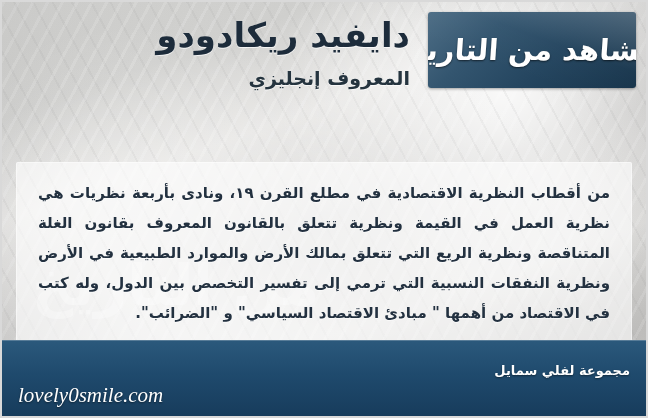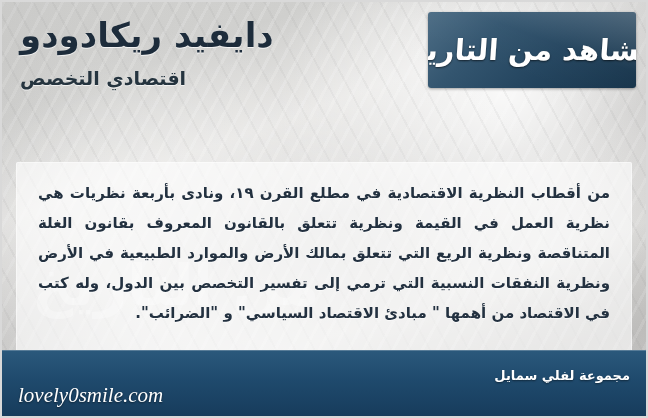--- a/index.html
+++ b/index.html
@@ -75,21 +75,21 @@
     direction: rtl;
     white-space: nowrap;
     transform: skewX(-4deg);
   }
 
   .title-block {
     position: absolute;
     top: 14px;
     right: 236px;
     left: 18px;
-    text-align: left;
+    text-align: right;
     direction: rtl;
   }
   .person-name {
     color: #1d2c3b;
     font-size: 34px;
     font-weight: bold;
     line-height: 1.15;
     text-shadow: 0 1px 0 rgba(255,255,255,0.7);
     margin: 0 0 12px 0;
   }
@@ -133,21 +133,21 @@
     margin: 0;
     text-shadow: 0 1px 0 rgba(255,255,255,0.55);
   }
 
   
   .footer {
     position: absolute;
     left: 0;
     right: 0;
     bottom: 0;
-    height: 66px;
+    height: 76px;
     background: linear-gradient(180deg, #2b597c 0%, #1f4a6d 45%, #173c5c 100%);
     box-shadow: inset 0 1px 0 rgba(255,255,255,0.22);
   }
   .footer-inner {
     position: relative;
     height: 100%;
     padding: 0 16px;
     box-sizing: border-box;
     display: flex;
     align-items: center;
@@ -193,21 +193,21 @@
   <div class="bg-vignette"></div>
 
   <div class="header">
     <div class="logo-box">
       <div class="sheen"></div>
       <div class="logo-text">مشاهد من التاريخ</div>
     </div>
 
     <div class="title-block">
       <h1 class="person-name">دايفيد ريكادودو</h1>
-      <h2 class="person-role">اقتصادي التخصص</h2>
+      <h2 class="person-role">المعروف إنجليزي</h2>
     </div>
   </div>
 
   <div class="watermark">من التاريخ</div>
 
   <div class="body-panel">
     <p class="body-text">من أقطاب النظرية الاقتصادية في مطلع القرن ١٩، ونادى بأربعة نظريات هي نظرية العمل في القيمة ونظرية تتعلق بالقانون المعروف بقانون الغلة المتناقصة ونظرية الريع التي تتعلق بمالك الأرض والموارد الطبيعية في الأرض ونظرية النفقات النسبية التي ترمي إلى تفسير التخصص بين الدول، وله كتب في الاقتصاد من أهمها " مبادئ الاقتصاد السياسي" و "الضرائب".</p>
   </div>
 
   <div class="footer">

